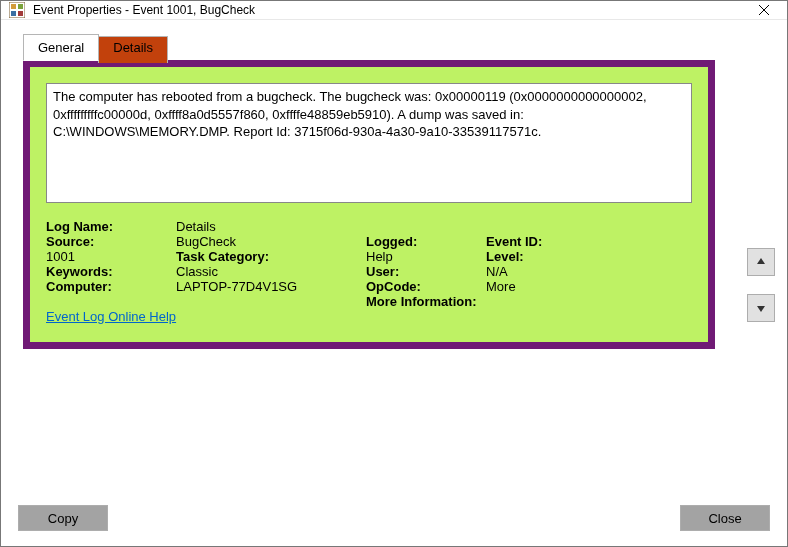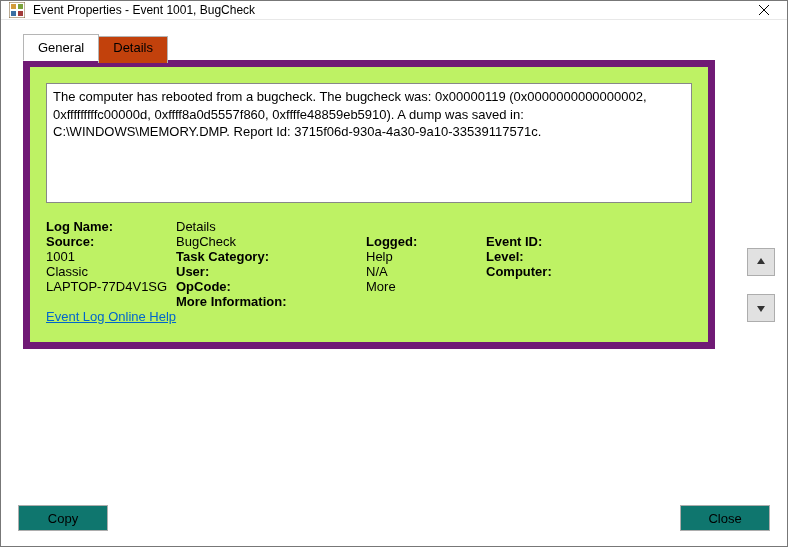--- a/index.html
+++ b/index.html
@@ -119,21 +119,21 @@
     position: absolute;
     left: 18px; right: 18px;
     bottom: 16px;
     display: flex;
     justify-content: space-between;
   }
   .btn {
     min-width: 90px;
     height: 26px;
     border: 1px solid #adadad;
-    background: #0f766e;
+    background: #a3a3a3;
     font-size: 13px;
     display: flex; align-items: center; justify-content: center;
     cursor: default;
     padding: 0 18px;
   }
 </style>
 </head>
 <body>
 
 <div class="titlebar">
@@ -175,20 +175,21 @@
       <div class="lbl">Source:</div>
       <div class="val">BugCheck</div>
       <div class="lbl">Logged:</div>
 
       <div class="lbl">Event ID:</div>
       <div class="val">1001</div>
       <div class="lbl">Task Category:</div>
       <div class="val">Help</div>
 
       <div class="lbl">Level:</div>
+      <div class="lbl">Keywords:</div>
       <div class="val">Classic</div>
 
       <div class="lbl">User:</div>
       <div class="val">N/A</div>
       <div class="lbl">Computer:</div>
       <div class="val">LAPTOP-77D4V1SG</div>
 
       <div class="lbl">OpCode:</div>
       <div class="val">More</div>
       <div></div>

